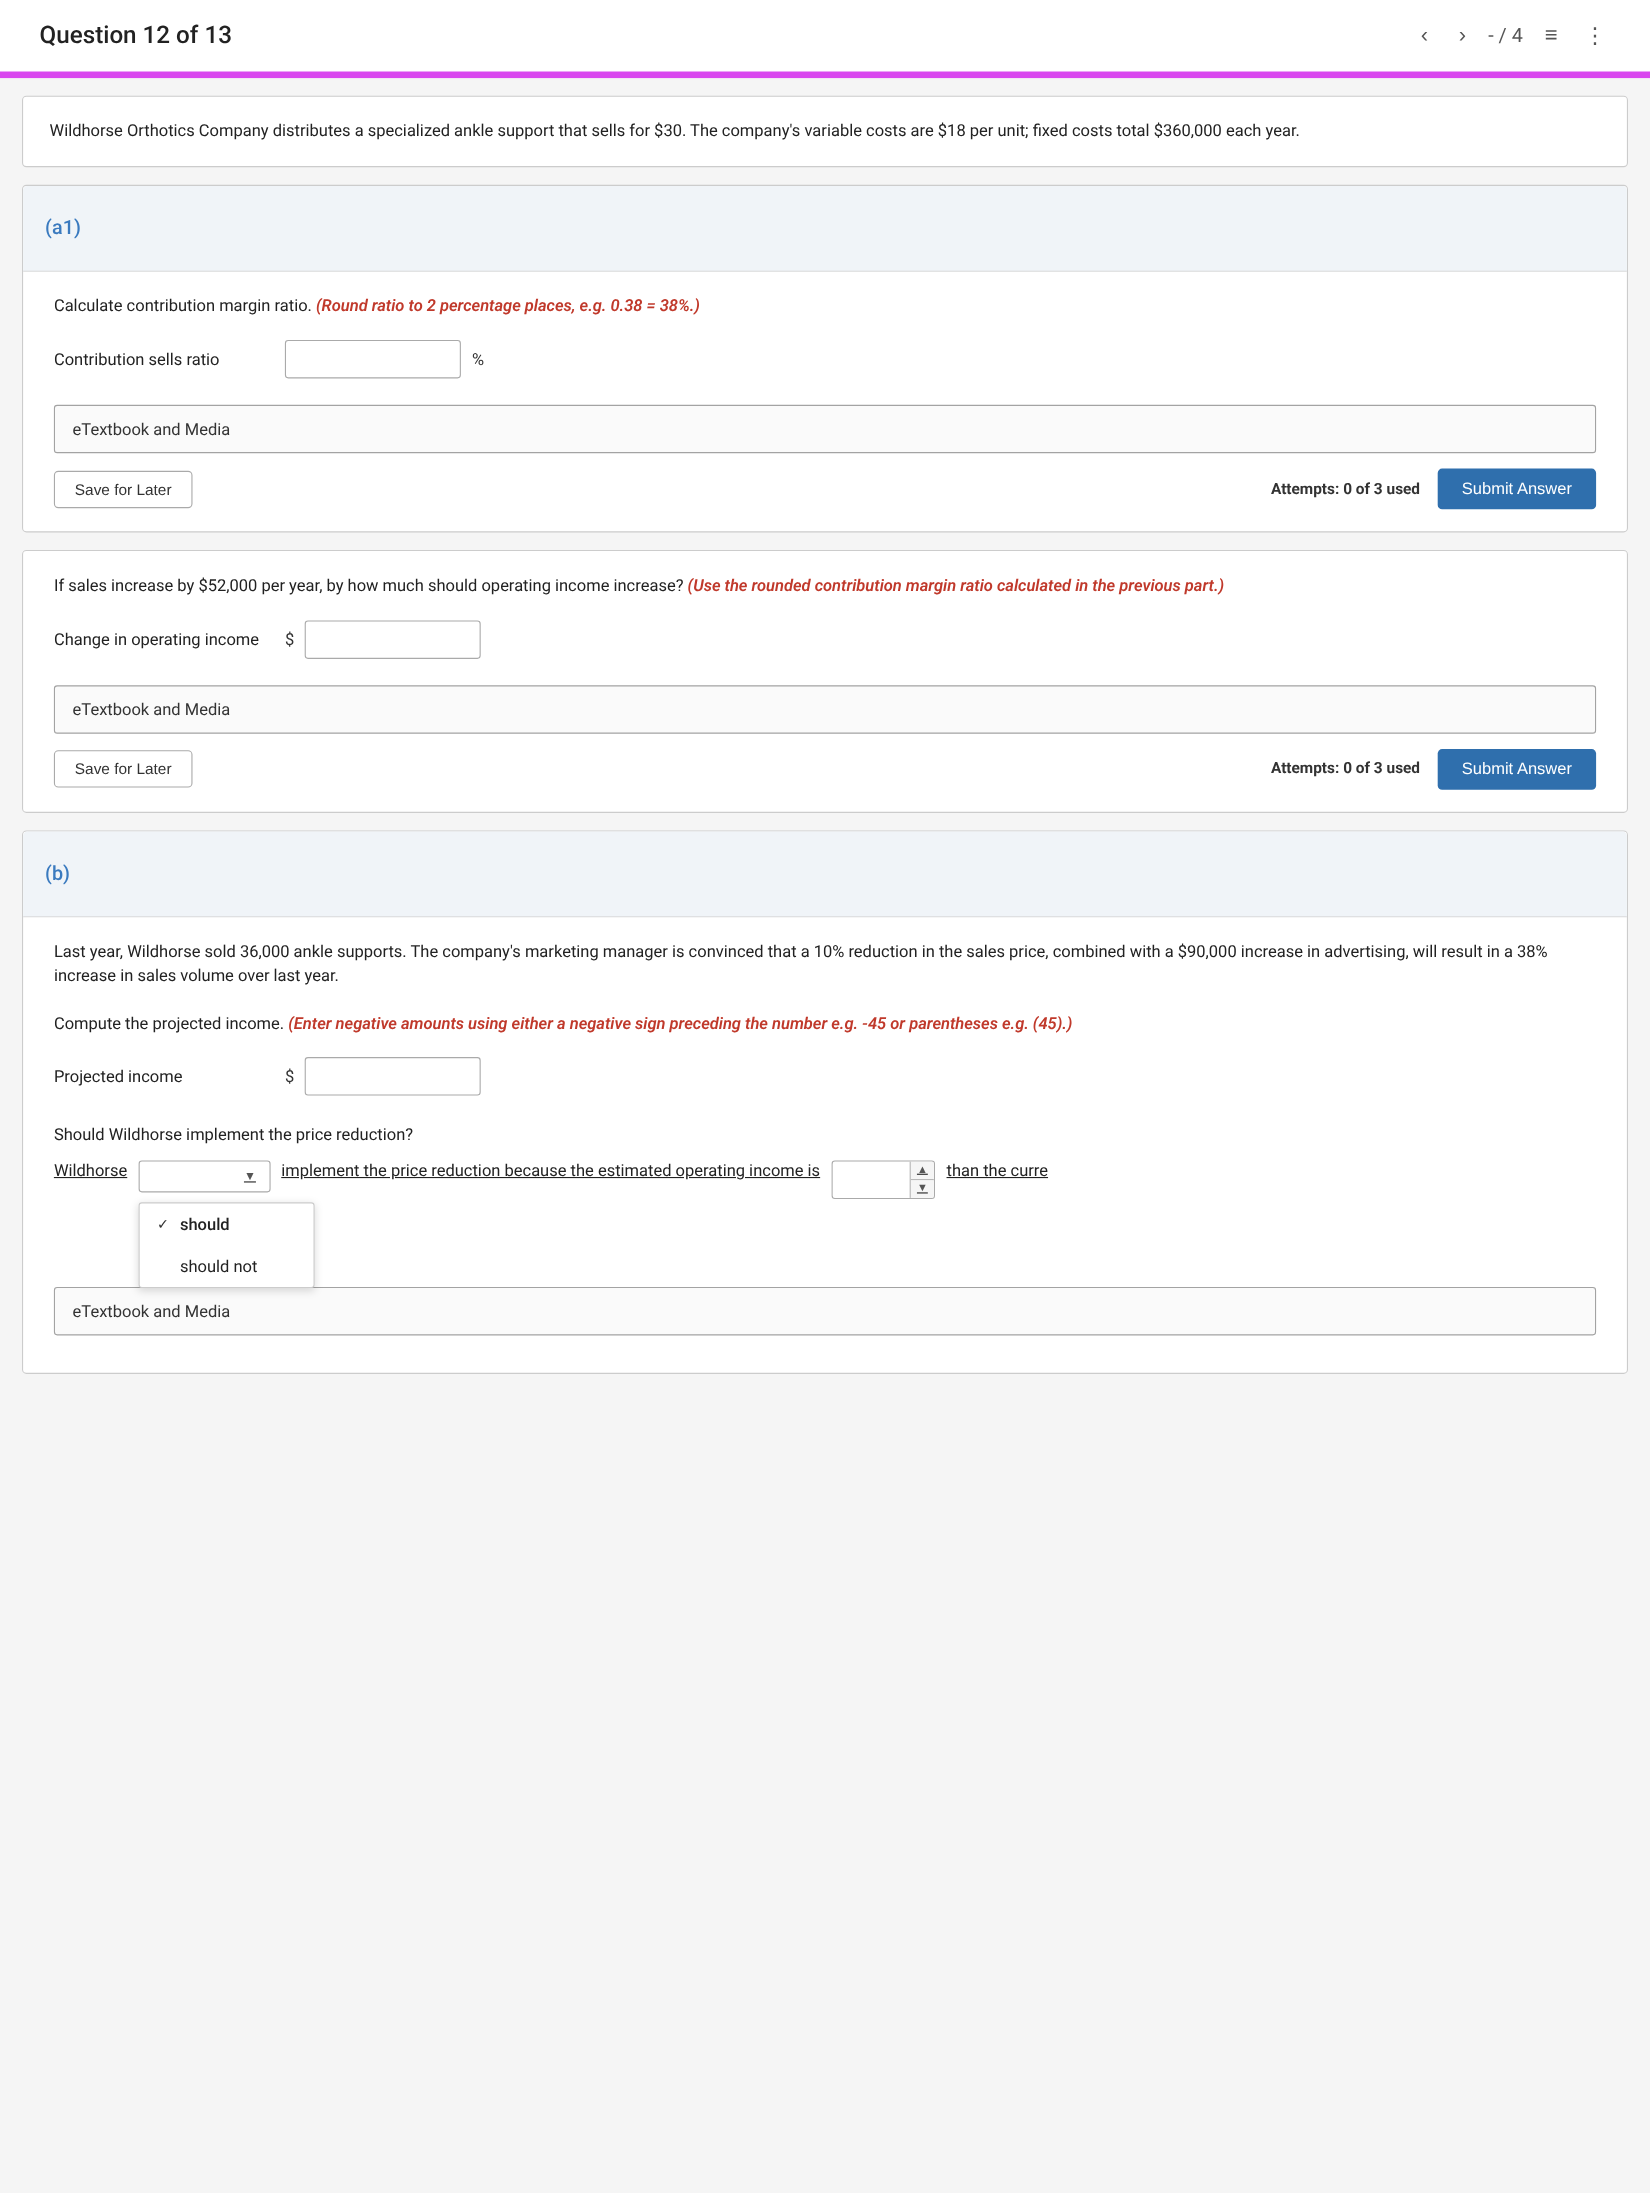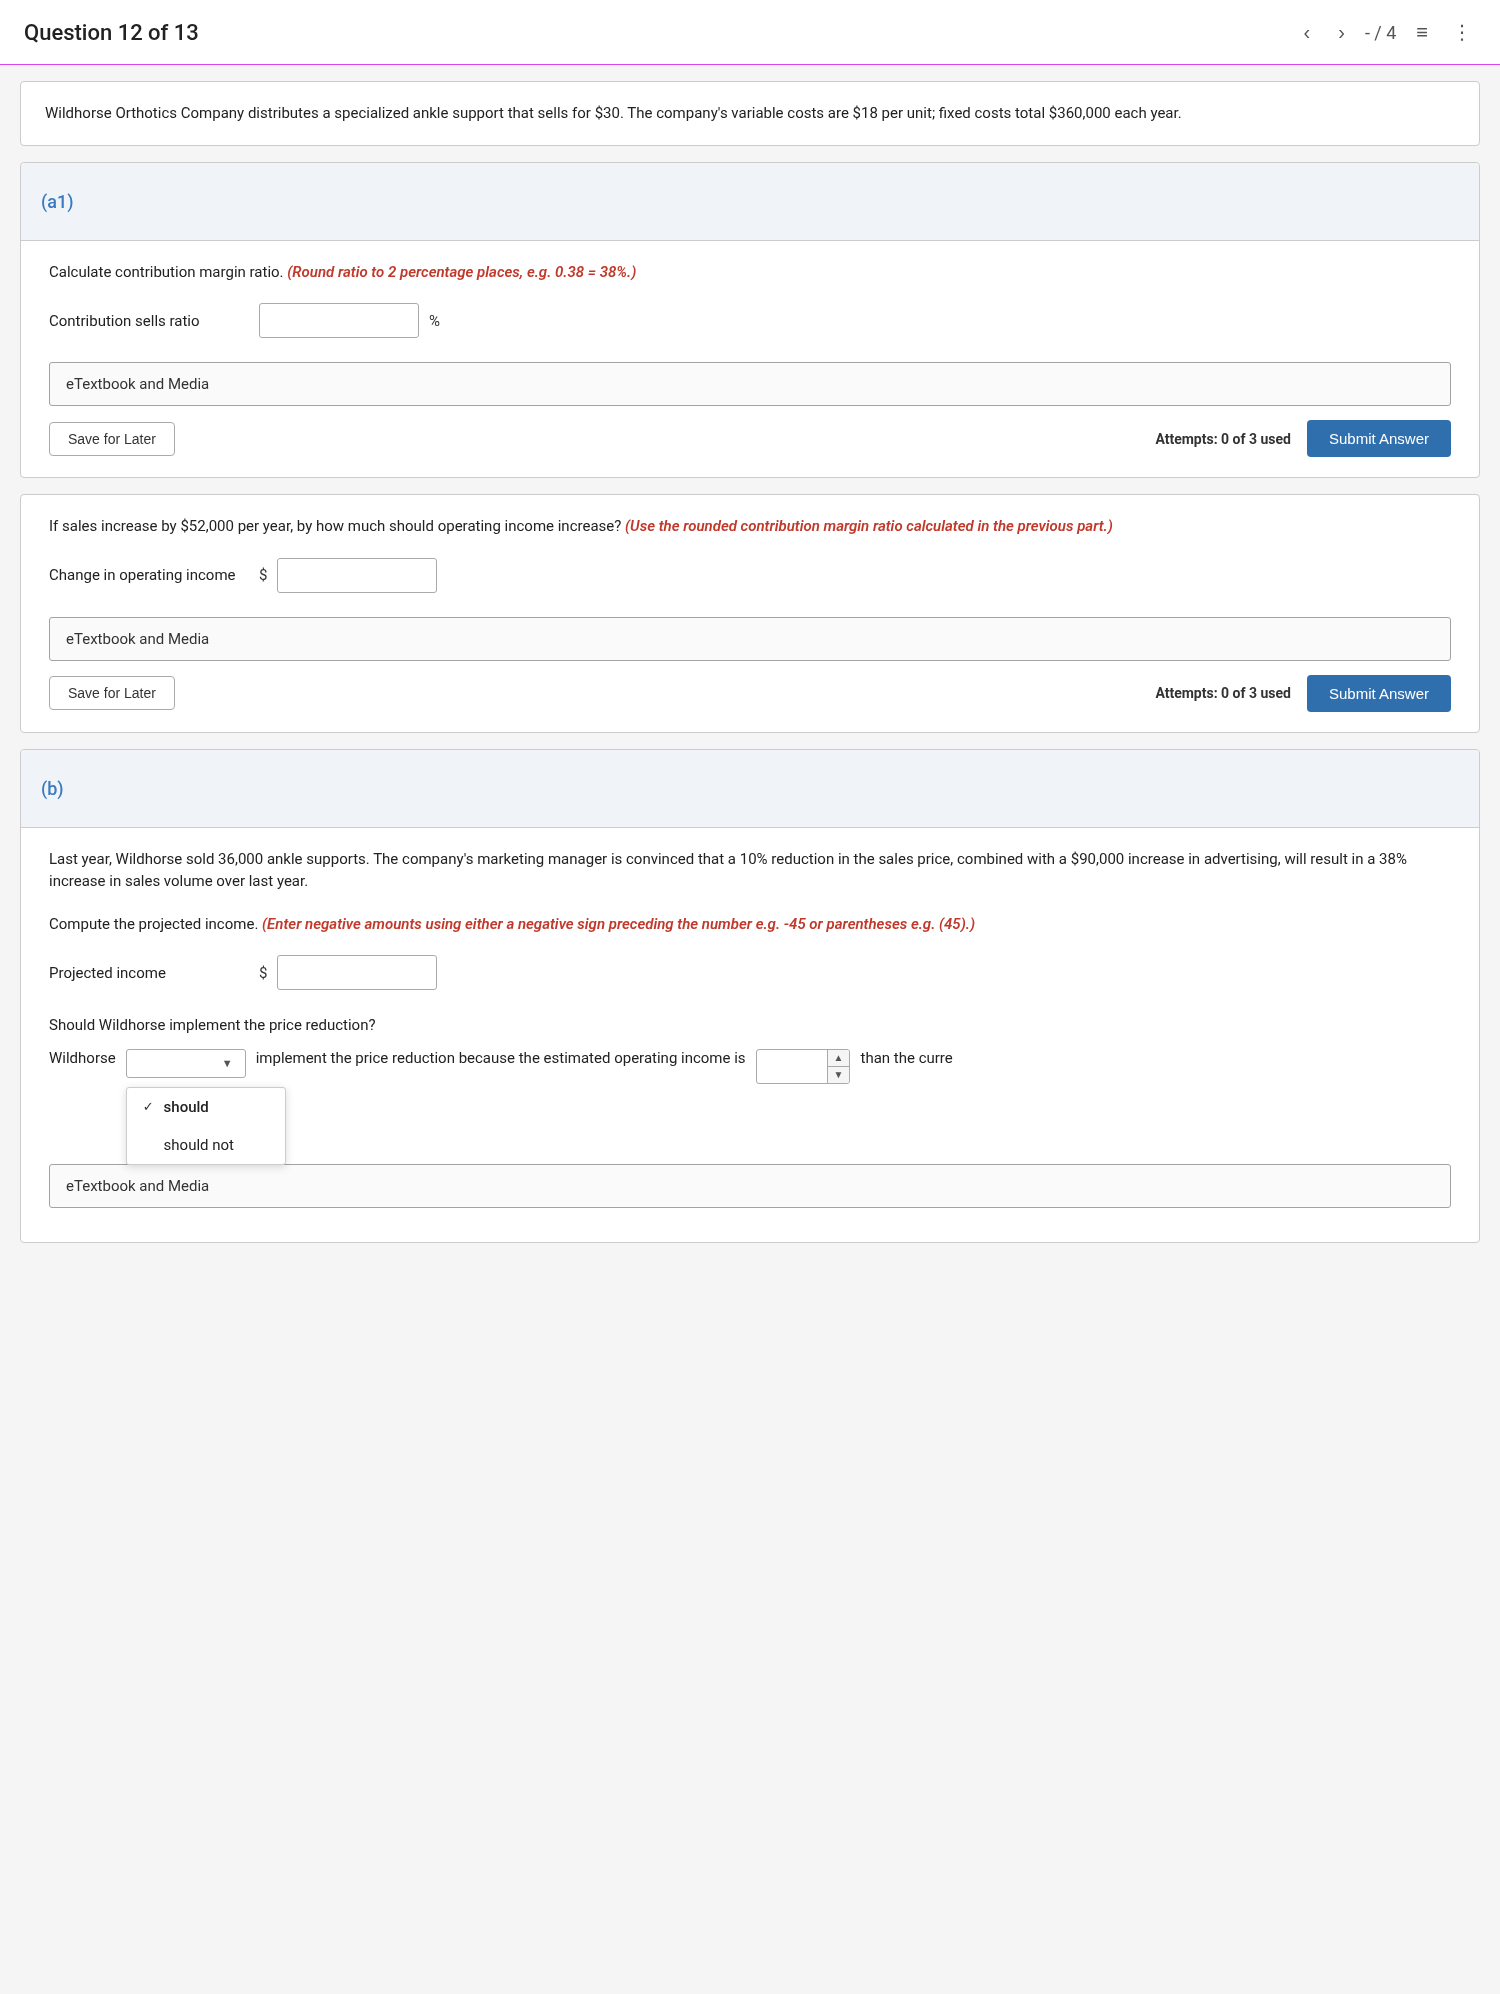--- a/index.html
+++ b/index.html
@@ -8,23 +8,23 @@
       font-size: 15px;
       background: #f5f5f5;
       color: #333;
       width: 1500px;
     }
 
     
     .header {
       display: flex;
       align-items: center;
-      padding: 16px 24px;
-      background: #fff;
-      border-bottom: 1px solid #d946ef;
+      padding: 16px 36px;
+      background: #fff;
+      border-bottom: 6px solid #d946ef;
       gap: 12px;
     }
     .header-title {
       font-size: 22px;
       font-weight: 500;
       color: #222;
       flex: 1;
     }
     .header-nav-btn {
       background: none;
@@ -221,20 +221,21 @@
 
     
     .sentence-row {
       display: flex;
       align-items: center;
       flex-wrap: wrap;
       gap: 6px;
       font-size: 15px;
       color: #222;
       margin: 12px 0 0 0;
+      text-decoration: underline;
     }
 
     
     .number-input-wrapper {
       display: flex;
       align-items: center;
       border: 1px solid #aaa;
       border-radius: 3px;
       overflow: hidden;
     }

